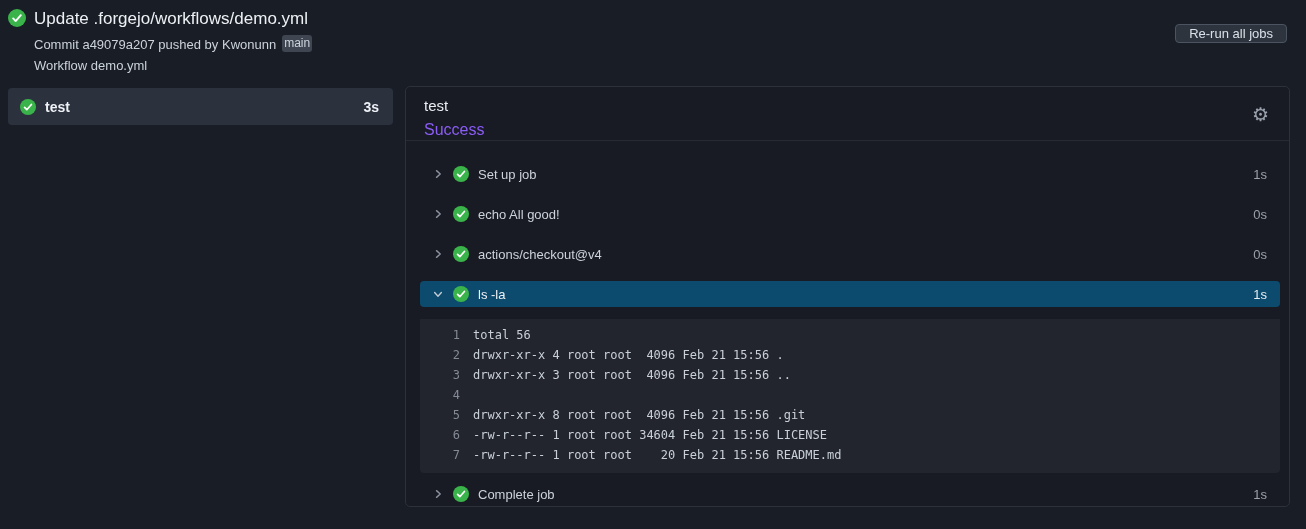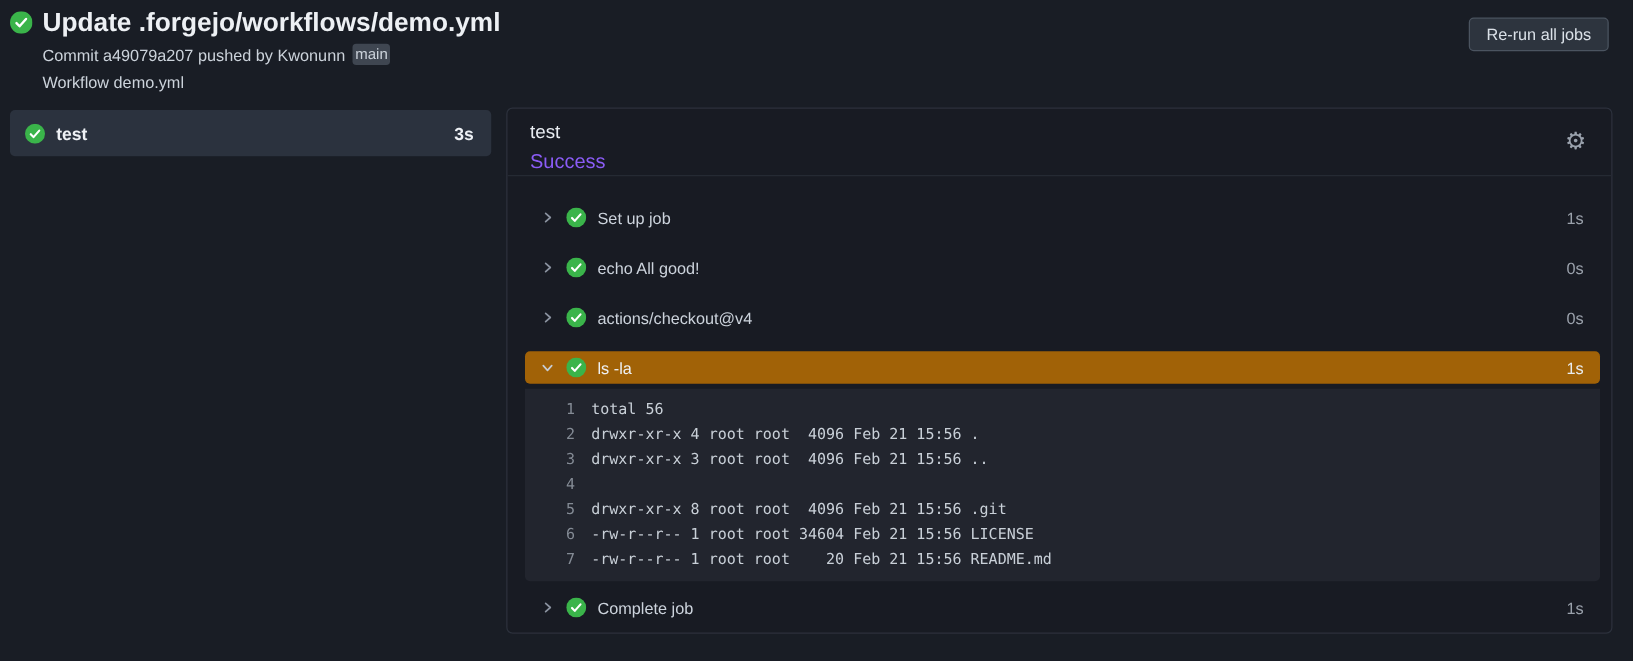--- a/index.html
+++ b/index.html
@@ -8,30 +8,30 @@
     width: 1306px; height: 529px;
     background: #191d25;
     font-family: "Liberation Sans", sans-serif;
     overflow: hidden;
   }
   .app { position: relative; width: 1306px; height: 529px; }
 
   
   .run-header { position: absolute; top: 9px; left: 8px; display: flex; gap: 8px; }
   .check { display: inline-flex; flex: none; }
-  .run-title { margin: 0; font-size: 21px; font-weight: 700; color: #edf0f4; line-height: 20px; }
+  .run-title { margin: 0; font-size: 17px; font-weight: 400; color: #edf0f4; line-height: 20px; }
   .meta-line { font-size: 13px; color: #ccd3db; margin-top: 6px; display: flex; align-items: flex-end; line-height: 15px; }
   .meta-line .sp { white-space: pre; }
   .link-plain { color: #ccd3db; text-decoration: none; }
   .branch-badge {
     background: #3f4651; color: #ccd3db; font-size: 12px;
     padding: 1px 2px; border-radius: 3px; margin-left: 6px; line-height: 15px;
   }
   .rerun-btn {
-    position: absolute; top: 14px; right: 19px; height: 27px; padding: 4px 13px;
+    position: absolute; top: 24px; right: 19px; height: 19px; padding: 4px 13px;
     background: #2d343e; border: 1px solid #4b5460; border-radius: 4px;
     color: #dbe1e8; font-size: 13px; display: inline-flex; align-items: center;
     cursor: pointer; font-family: inherit;
   }
 
   
   .sidebar-job {
     position: absolute; left: 8px; top: 88px; width: 385px; height: 37px;
     background: #2b323e; border-radius: 4px;
     display: flex; align-items: center; gap: 9px; padding: 0 14px 0 12px; cursor: pointer;
@@ -50,21 +50,21 @@
   .gear {
     position: absolute; right: 20px; top: 50%; transform: translateY(-50%);
     color: #9aa2ad; font-size: 19px; line-height: 19px; cursor: pointer;
   }
 
   .steps { padding-top: 20px; }
   .step-row {
     height: 26px; margin: 0 9px 14px 14px; padding: 0 13px 0 12px;
     display: flex; align-items: center; gap: 9px; border-radius: 4px; cursor: pointer;
   }
-  .step-row.expanded { background: #a16207; margin-bottom: 4px; justify-content: space-between; }
+  .step-row.expanded { background: #0c4a6e; margin-bottom: 12px; justify-content: space-between; }
   .chev { color: #8b93a0; display: inline-flex; width: 12px; flex: none; }
   .expanded .chev { color: #c6ccd4; }
   .step-label { flex: 1; font-size: 13px; color: #ccd3dc; }
   .expanded .step-label { color: #eef1f5; }
   .step-duration { font-size: 13px; color: #9aa1ab; }
   .expanded .step-duration { color: #e8ecf0; }
 
   .log-block {
     margin: 0 9px 8px 14px; background: #22252e;
     padding: 6px 0 8px; border-radius: 0 0 4px 4px;

